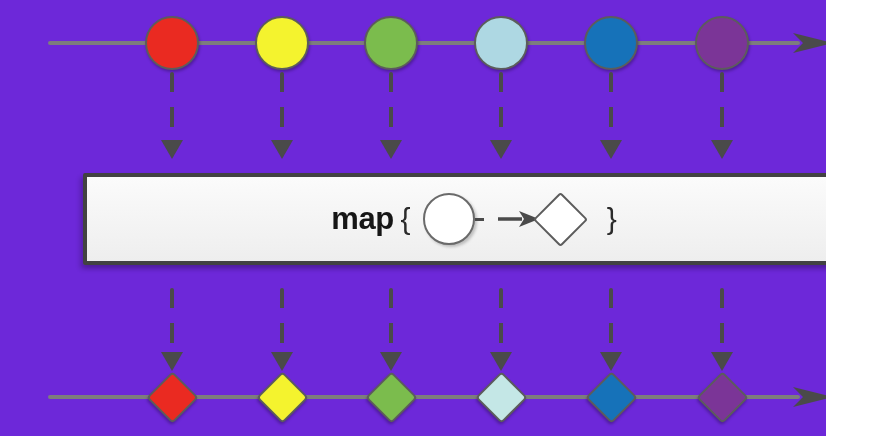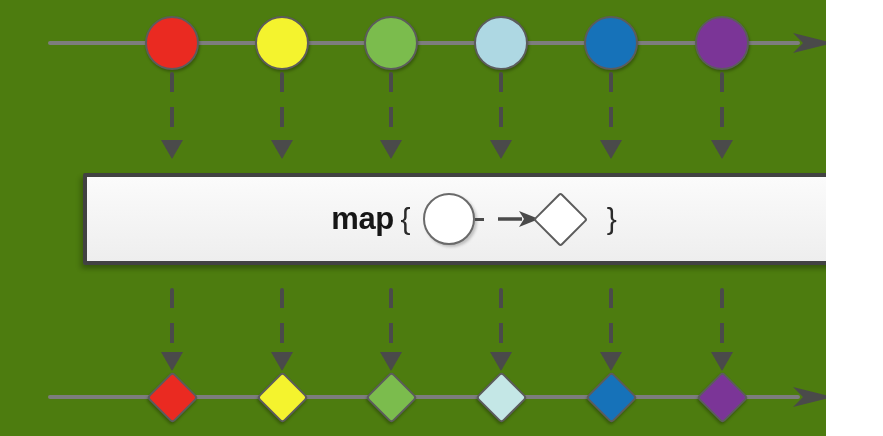--- a/index.html
+++ b/index.html
@@ -1,20 +1,20 @@
 <!DOCTYPE html>
 <html><head>
 <meta charset="utf-8">
 <style>
   html, body { margin: 0; padding: 0; background: #ffffff; }
   .stage {
     position: relative;
     width: 826px;
     height: 436px;
-    background: #4d7c0f;
+    background: #6d28d9;
     font-family: "Liberation Sans", sans-serif;
     overflow: hidden;
   }
   
   .tl-line {
     position: absolute;
     height: 4px;
     border-radius: 2px;
     background: var(--timeline, #7d7d7d);
   }

